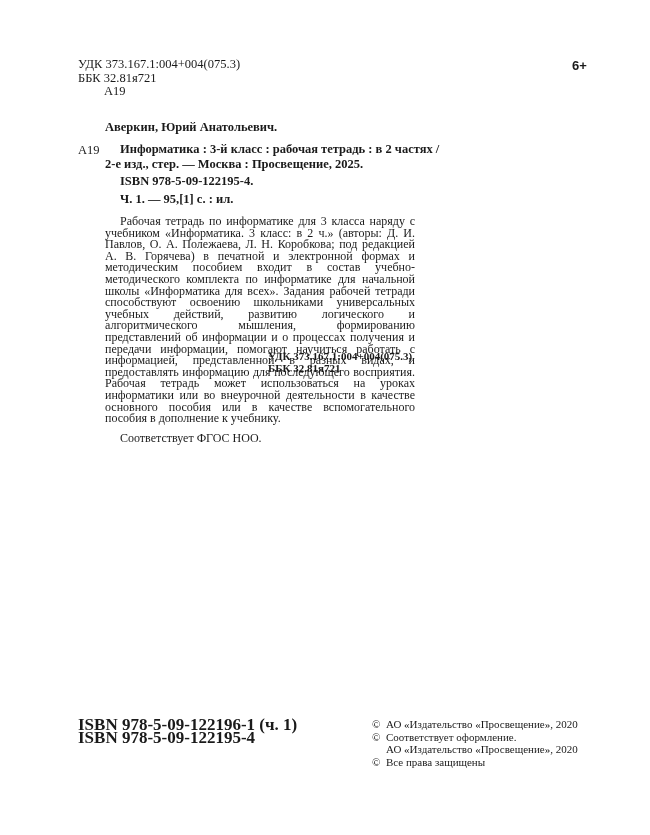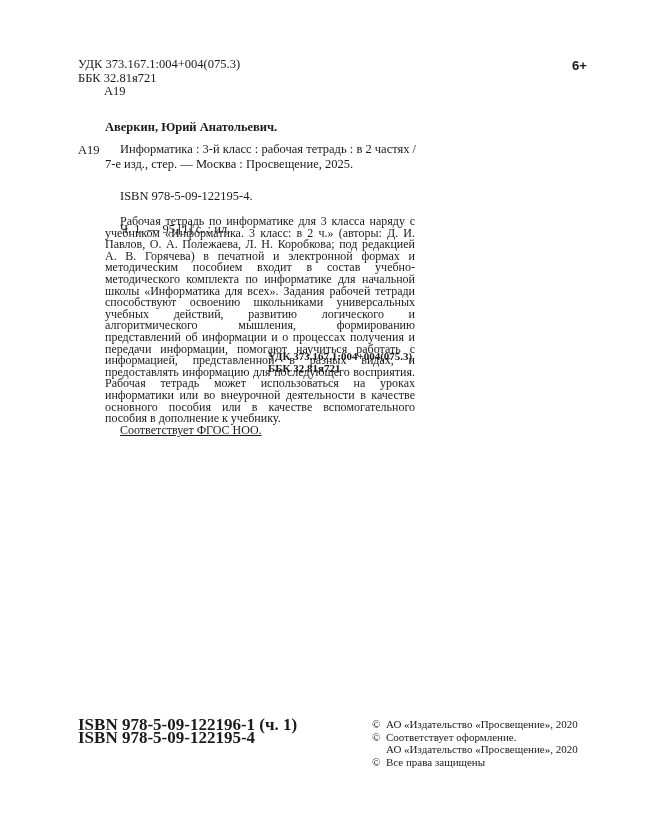--- a/index.html
+++ b/index.html
@@ -6,27 +6,27 @@
   body { width: 650px; height: 835px; position: relative; overflow: hidden; color: #1a1a1a; font-family: "DejaVu Serif", "Liberation Serif", serif; }
   .abs { position: absolute; }
   .serif { font-family: "Liberation Serif", "DejaVu Serif", serif; }
   .sans { font-family: "Liberation Sans", "DejaVu Sans", sans-serif; }
   .codes { left: 78px; top: 58px; font-size: 12.5px; line-height: 13.5px; }
   .codes div { white-space: nowrap; }
   .codes .indent { padding-left: 26px; }
   .age { left: 572px; top: 58px; font-size: 13px; font-weight: bold; }
   .author { left: 105px; top: 120px; font-size: 12.5px; font-weight: bold; white-space: nowrap; }
   .cutter { left: 78px; top: 143px; font-size: 12.5px; }
-  .bib { left: 105px; top: 142px; width: 300px; font-size: 12.5px; line-height: 14.5px; }
+  .bib { left: 105px; top: 142px; width: 300px; font-size: 12.5px; line-height: 14.5px; font-weight: bold; }
   .bib .first { text-indent: 15px; white-space: nowrap; }
   .bib .line { white-space: nowrap; }
-  .bib .ind { padding-left: 15px; white-space: nowrap; margin-top: 18px; }
+  .bib .ind { padding-left: 15px; white-space: nowrap; margin-top: 3px; }
   .annot { left: 105px; top: 216px; width: 310px; font-size: 12px; line-height: 11.6px; text-align: justify; }
   .annot p { margin: 0; text-indent: 15px; }
-  .annot p.fgos { margin-top: 0; text-decoration: underline; }
+  .annot p.fgos { margin-top: 8px; }
   .codes2 { left: 268px; top: 350px; font-size: 11px; line-height: 12px; font-weight: bold; white-space: nowrap; }
   .isbn-bottom { left: 78px; top: 718px; font-size: 17px; line-height: 13px; font-weight: bold; white-space: nowrap; }
   .copyright { left: 372px; top: 718px; font-size: 11px; line-height: 12.5px; white-space: nowrap; }
   .copyright .c-row { display: flex; }
   .copyright .c-sym { width: 14px; }
 </style>
 </head>
 <body>
 
 <div class="abs codes serif">
@@ -34,21 +34,21 @@
   <div>ББК 32.81я721</div>
   <div class="indent">А19</div>
 </div>
 
 <div class="abs age sans">6+</div>
 
 <div class="abs author serif">Аверкин, Юрий Анатольевич.</div>
 <div class="abs cutter serif">А19</div>
 <div class="abs bib serif">
   <div class="first">Информатика : 3-й класс : рабочая тетрадь : в 2 частях /</div>
-  <div class="line">7-е изд., стер. — Москва : Просвещение, 2025.</div>
+  <div class="line">2-е изд., стер. — Москва : Просвещение, 2025.</div>
   <div class="ind">ISBN 978-5-09-122195-4.</div>
   <div class="ind">Ч. 1. — 95,[1] с. : ил.</div>
 </div>
 
 <div class="abs annot serif">
   <p>Рабочая тетрадь по информатике для 3 класса наряду с учебником «Информатика. 3 класс: в 2 ч.» (авторы: Д. И. Павлов, О. А. Полежаева, Л. Н. Коробкова; под редакцией А. В. Горячева) в печатной и электронной формах и методическим пособием входит в состав учебно-методического комплекта по информатике для начальной школы «Информатика для всех». Задания рабочей тетради способствуют освоению школьниками универсальных учебных действий, развитию логического и алгоритмического мышления, формированию представлений об информации и о процессах получения и передачи информации, помогают научиться работать с информацией, представленной в разных видах, и предоставлять информацию для последующего восприятия. Рабочая тетрадь может использоваться на уроках информатики или во внеурочной деятельности в качестве основного пособия или в качестве вспомогательного пособия в дополнение к учебнику.</p>
   <p class="fgos">Соответствует ФГОС НОО.</p>
 </div>
 
 <div class="abs codes2 serif">

